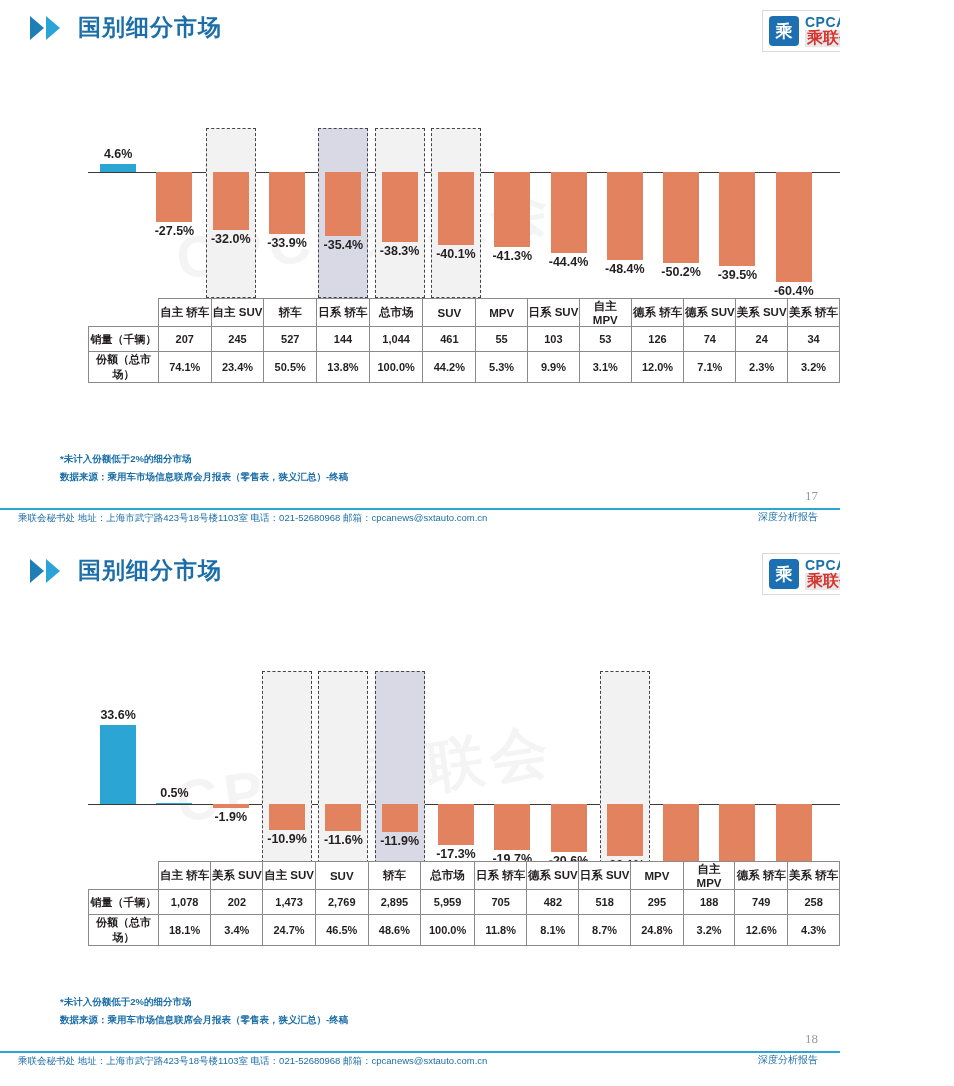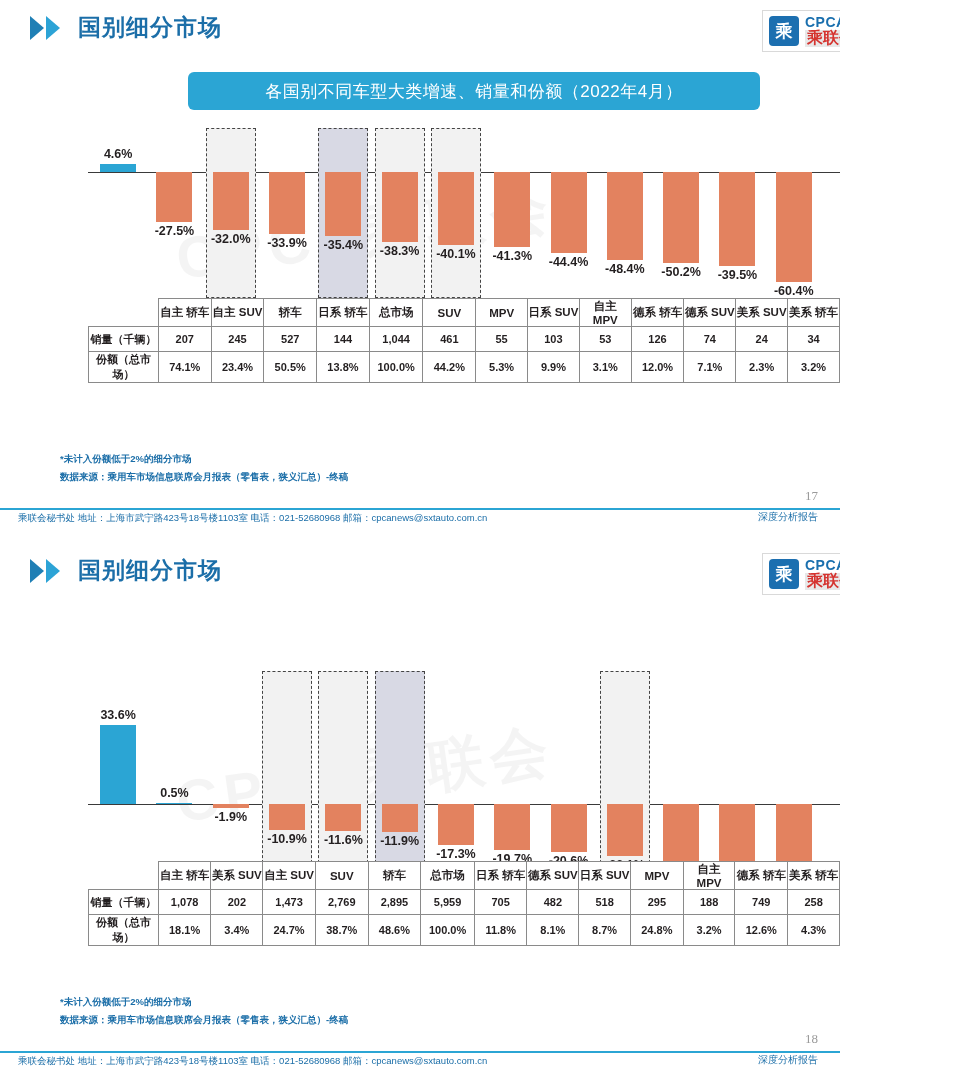--- a/index.html
+++ b/index.html
@@ -204,21 +204,20 @@
     <div class="hdr-title">国别细分市场</div>
     <div class="logo">
       <div class="logo-mark">乘</div>
       <div class="logo-txt">
         <div class="t1">CPCA</div>
         <div class="t2">乘联会</div>
       </div>
     </div>
   </div>
 
-  <div class="banner">各国别不同车型大类增速、销量和份额（2022年4月）</div>
 
   <div class="watermark">CPCA乘联会</div>
 
   <div class="chart" id="chart0">
       <div class="zeroline" style="top: 52px;"></div>
       <div class="hilite" style="left: 117.6px; width: 50.3px; top: 8px; height: 170px;"></div>
       <div class="hilite grey" style="left: 230.2px; width: 50.3px; top: 8px; height: 170px;"></div>
       <div class="hilite" style="left: 286.5px; width: 50.3px; top: 8px; height: 170px;"></div>
       <div class="hilite" style="left: 342.8px; width: 50.3px; top: 8px; height: 170px;"></div>
       <div class="bar pos" style="left: 12.15px; height: 8.372px; top: 43.628px;"></div>
@@ -401,21 +400,21 @@
           <td>295</td>
           <td>188</td>
           <td>749</td>
           <td>258</td>
         </tr>
         <tr>
           <td class="rowhdr">份额（总市场）</td>
           <td>18.1%</td>
           <td>3.4%</td>
           <td>24.7%</td>
-          <td>38.7%</td>
+          <td>46.5%</td>
           <td>48.6%</td>
           <td>100.0%</td>
           <td>11.8%</td>
           <td>8.1%</td>
           <td>8.7%</td>
           <td>24.8%</td>
           <td>3.2%</td>
           <td>12.6%</td>
           <td>4.3%</td>
         </tr>

